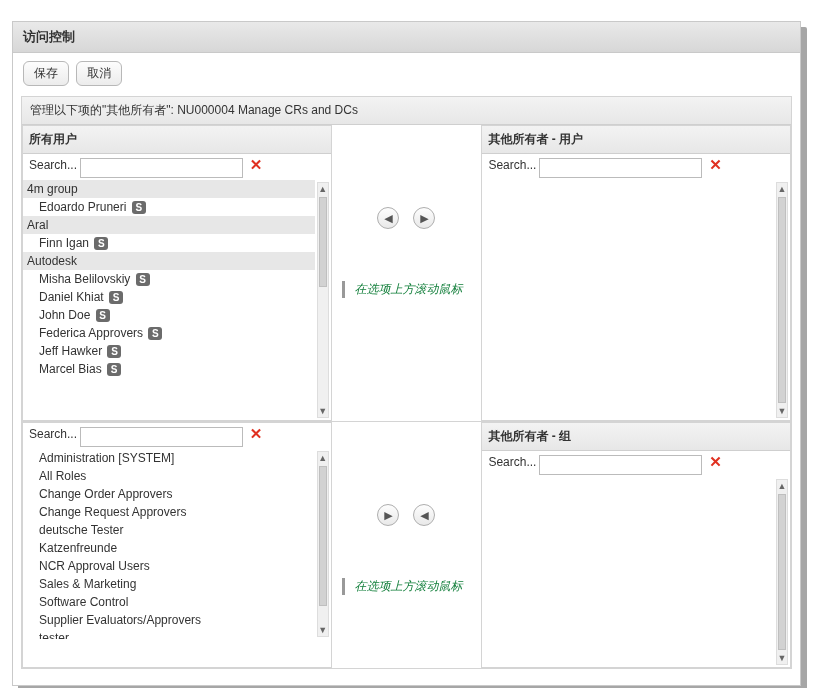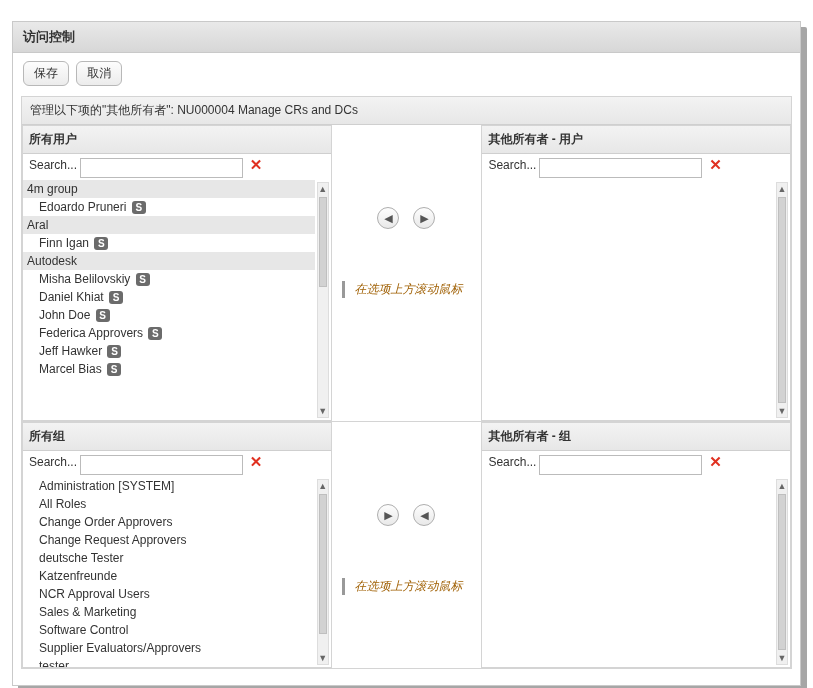--- a/index.html
+++ b/index.html
@@ -180,21 +180,21 @@
     align-items: center;
     justify-content: center;
     font-size: 11px;
     color: #555;
     cursor: pointer;
   }
   .hint {
     margin-top: 52px;
     padding-left: 10px;
     border-left: 3px solid #999;
-    color: #a16207;
+    color: #15803d;
     font-style: italic;
     margin-left: 10px;
     font-size: 12px;
   }
   .dual-groups .list-wrap { height: 190px; }
   .spacer { height: 8px; }
 </style>
 </head>
 <body>
 
@@ -268,21 +268,20 @@
               <div class="scroll-thumb" style="top:14px;bottom:14px"></div>
               <div class="scroll-down" style="position:absolute;bottom:0;left:0;right:0">▼</div>
             </div>
           </div>
         </div>
       </div>
 
       <div class="dual dual-groups" style="border-top:1px solid #d4d4d4">
 
         <div class="pane">
-          <div class="pane-header">所有组</div>
           <div class="search-row">
             <span>Search...</span>
             <input type="text" placeholder="" style="">
             <span class="clear-x">✕</span>
           </div>
           <div class="list-wrap">
             <div class="list" id="groups-list">
                 <div class="item-row-no-indent">Administration [SYSTEM]</div>
                 <div class="item-row-no-indent">All Roles</div>
                 <div class="item-row-no-indent">Change Order Approvers</div>

